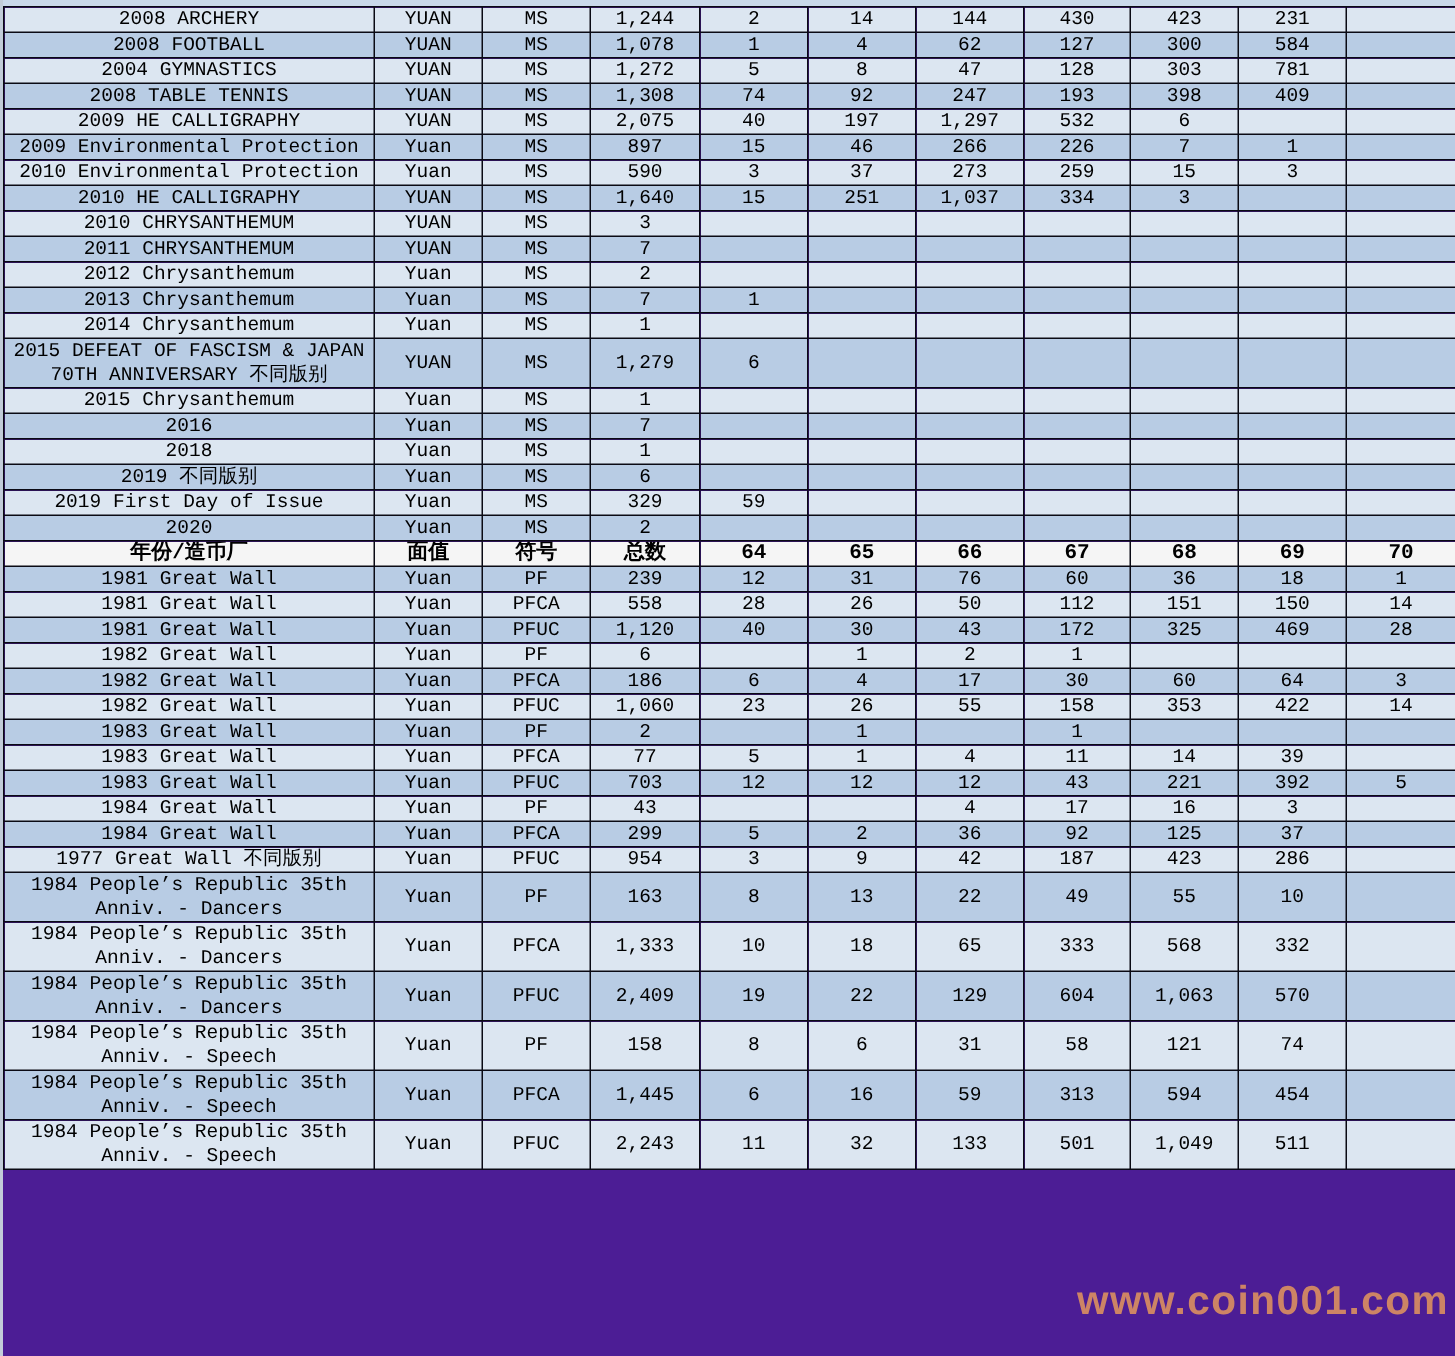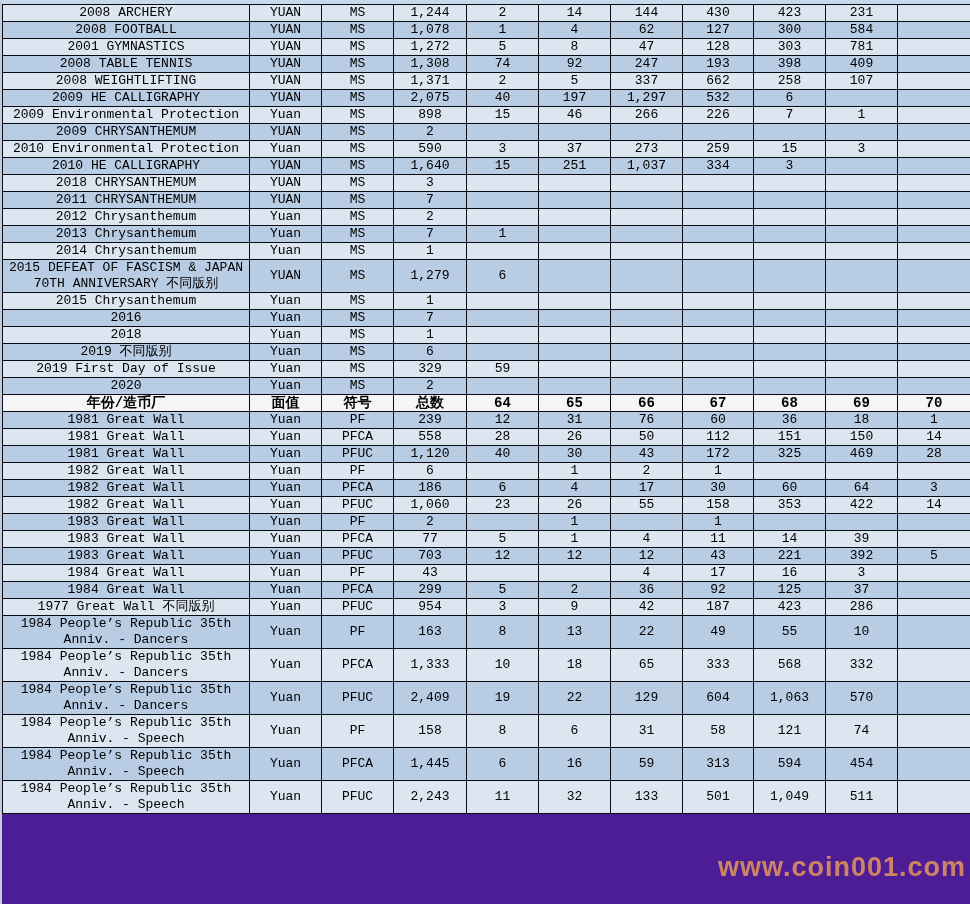--- a/index.html
+++ b/index.html
@@ -89,21 +89,21 @@
           <td>1,078</td>
           <td>1</td>
           <td>4</td>
           <td>62</td>
           <td>127</td>
           <td>300</td>
           <td>584</td>
           <td></td>
         </tr>
         <tr>
-          <td>2001 GYMNASTICS</td>
+          <td>2004 GYMNASTICS</td>
           <td>YUAN</td>
           <td>MS</td>
           <td>1,272</td>
           <td>5</td>
           <td>8</td>
           <td>47</td>
           <td>128</td>
           <td>303</td>
           <td>781</td>
           <td></td>
@@ -115,72 +115,46 @@
           <td>1,308</td>
           <td>74</td>
           <td>92</td>
           <td>247</td>
           <td>193</td>
           <td>398</td>
           <td>409</td>
           <td></td>
         </tr>
         <tr>
-          <td>2008 WEIGHTLIFTING</td>
-          <td>YUAN</td>
-          <td>MS</td>
-          <td>1,371</td>
-          <td>2</td>
-          <td>5</td>
-          <td>337</td>
-          <td>662</td>
-          <td>258</td>
-          <td>107</td>
-          <td></td>
-        </tr>
-        <tr>
           <td>2009 HE CALLIGRAPHY</td>
           <td>YUAN</td>
           <td>MS</td>
           <td>2,075</td>
           <td>40</td>
           <td>197</td>
           <td>1,297</td>
           <td>532</td>
           <td>6</td>
           <td></td>
           <td></td>
         </tr>
         <tr>
           <td>2009 Environmental Protection</td>
           <td>Yuan</td>
           <td>MS</td>
-          <td>898</td>
+          <td>897</td>
           <td>15</td>
           <td>46</td>
           <td>266</td>
           <td>226</td>
           <td>7</td>
           <td>1</td>
           <td></td>
         </tr>
         <tr>
-          <td>2009 CHRYSANTHEMUM</td>
-          <td>YUAN</td>
-          <td>MS</td>
-          <td>2</td>
-          <td></td>
-          <td></td>
-          <td></td>
-          <td></td>
-          <td></td>
-          <td></td>
-          <td></td>
-        </tr>
-        <tr>
           <td>2010 Environmental Protection</td>
           <td>Yuan</td>
           <td>MS</td>
           <td>590</td>
           <td>3</td>
           <td>37</td>
           <td>273</td>
           <td>259</td>
           <td>15</td>
           <td>3</td>
@@ -193,21 +167,21 @@
           <td>1,640</td>
           <td>15</td>
           <td>251</td>
           <td>1,037</td>
           <td>334</td>
           <td>3</td>
           <td></td>
           <td></td>
         </tr>
         <tr>
-          <td>2018 CHRYSANTHEMUM</td>
+          <td>2010 CHRYSANTHEMUM</td>
           <td>YUAN</td>
           <td>MS</td>
           <td>3</td>
           <td></td>
           <td></td>
           <td></td>
           <td></td>
           <td></td>
           <td></td>
           <td></td>

